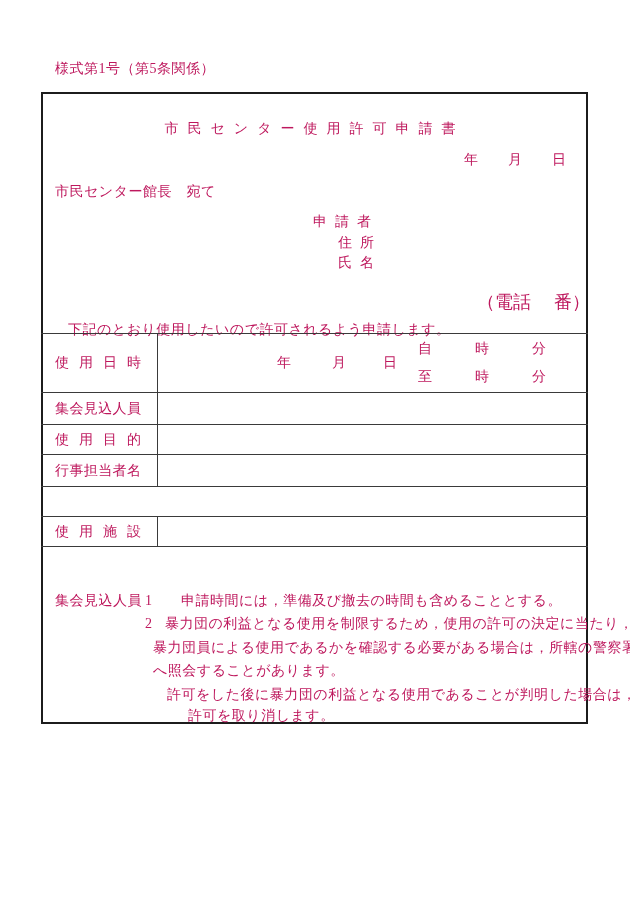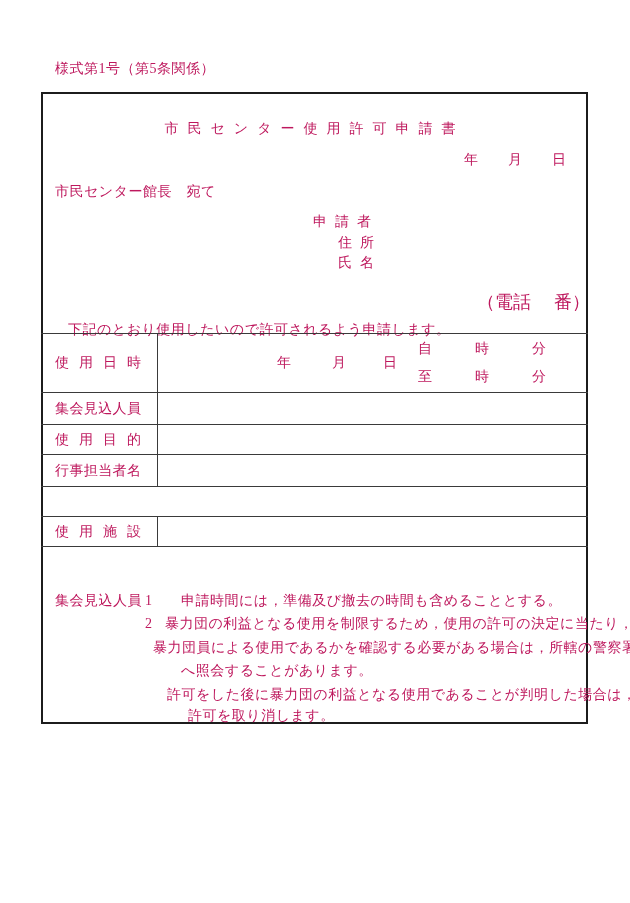--- a/index.html
+++ b/index.html
@@ -145,17 +145,17 @@
   </div>
 
   <div class="line" style="left:55px; top:594px;">集会見込人員</div>
 
   <div class="line" style="left:145px; top:594px;">1</div>
   <div class="line" style="left:165px; top:594px;margin-left:16px;">申請時間には，準備及び撤去の時間も含めることとする。</div>
 
   <div class="line" style="left:145px; top:617px;">2</div>
   <div class="line" style="left:165px; top:617px;">暴力団の利益となる使用を制限するため，使用の許可の決定に当たり，</div>
   <div class="line" style="left:153px; top:641px;">暴力団員による使用であるかを確認する必要がある場合は，所轄の警察署</div>
-  <div class="line" style="left:153px; top:664px;margin-left:28px;">へ照会することがあります。</div>
+  <div class="line" style="left:153px; top:664px;">へ照会することがあります。</div>
   <div class="line" style="left:167px; top:688px;">許可をした後に暴力団の利益となる使用であることが判明した場合は，</div>
   <div class="line" style="left:153px; top:709px;margin-left:35px;">許可を取り消します。</div>
 
 </div>
 
 </body></html>

